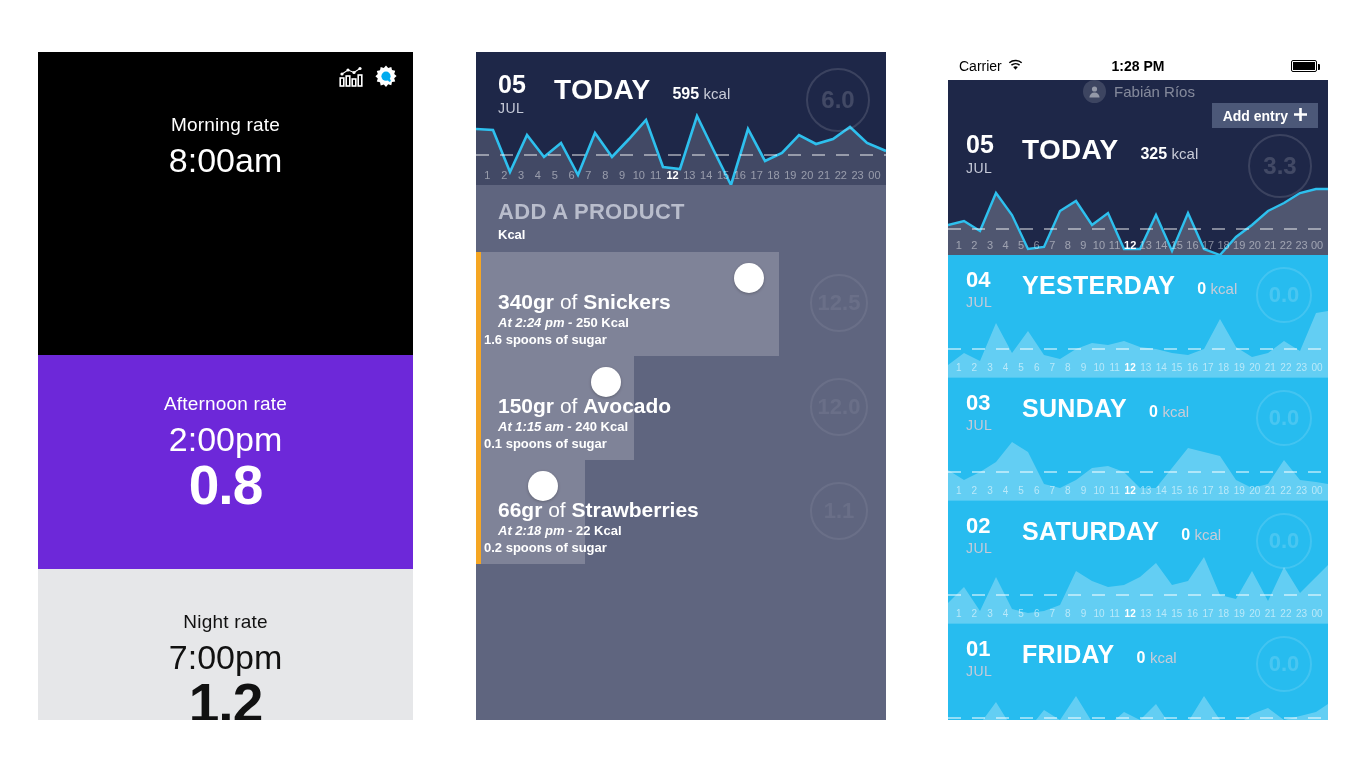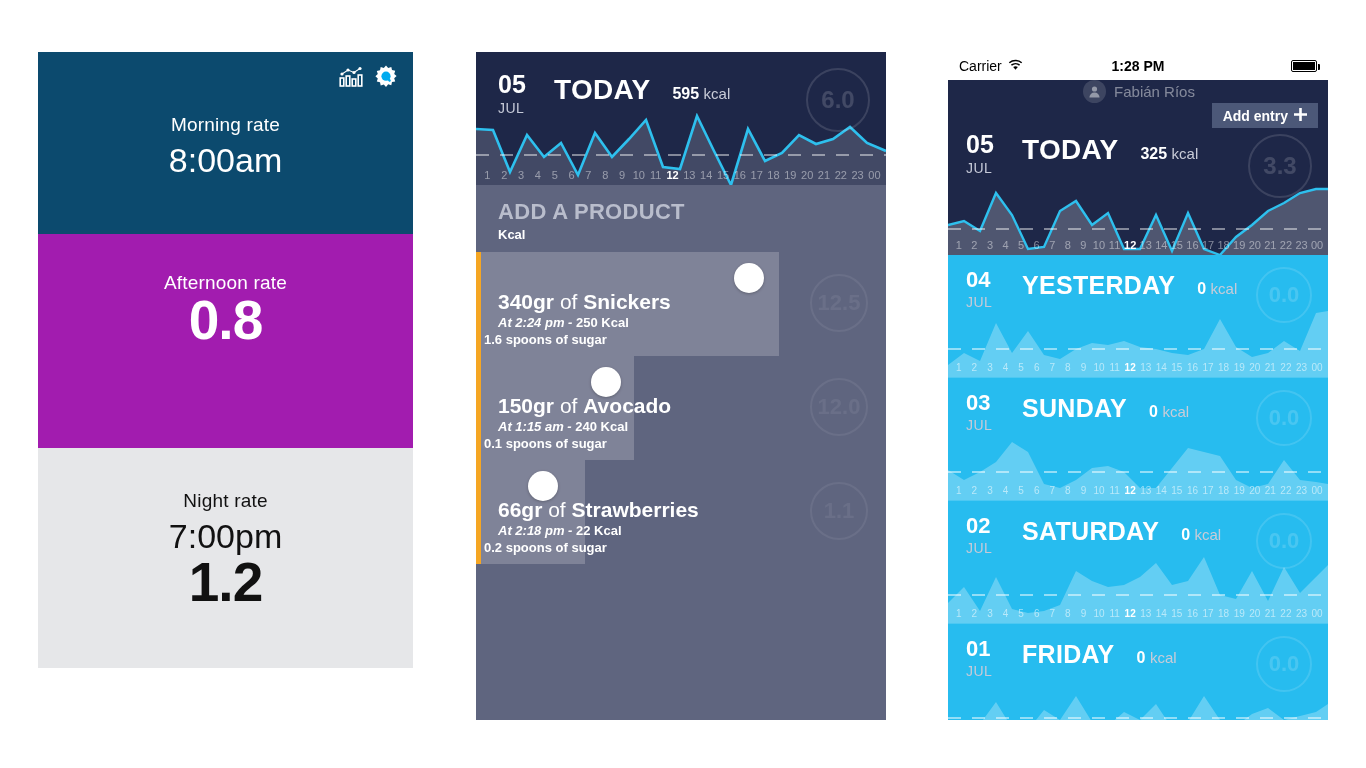--- a/index.html
+++ b/index.html
@@ -7,22 +7,22 @@
     width: 1366px; height: 768px;
     background: #ffffff;
     font-family: "Liberation Sans", sans-serif;
     overflow: hidden;
   }
   .stage { position: relative; width: 1366px; height: 768px; background:#fff; }
 
   
   .panel1 { position:absolute; left:38px; top:52px; width:375px; height:668px; overflow:hidden; }
   .rate-card { position:relative; width:100%; text-align:center; color:#fff; }
-  .rate-card.morning   { height:182px; background:#0c4a6e; }
-  .rate-card.afternoon { height:214px; background:#a21caf; }
+  .rate-card.morning   { height:303px; background:#000000; }
+  .rate-card.afternoon { height:214px; background:#6d28d9; }
   .rate-card.night     { height:220px; background:#E6E7E9; color:#111; }
 
   .p1-icons { position:absolute; right:14px; top:12px; display:flex; gap:10px; align-items:center; }
   .p1-icons svg { display:block; }
 
   .rate-label { font-size:19px; font-weight:400; letter-spacing:.2px; padding-top:62px; }
   .rate-card.afternoon .rate-label { padding-top:38px; }
   .rate-card.night .rate-label { padding-top:42px; }
   .rate-time  { font-size:34px; font-weight:400; line-height:1.18; margin-top:4px; }
   .rate-value { font-size:55px; font-weight:bold; line-height:1.05; margin-top:-2px; letter-spacing:-1px; }
@@ -129,20 +129,21 @@
             <path d="M13 12.2 L16.6 16.6" stroke="#00ABEF" stroke-width="2.4" stroke-linecap="round"></path>
           </svg>
         </span>
       </div>
       <div class="rate-label">Morning rate</div>
       <div class="rate-time">8:00am</div>
     </div>
 
     <div class="rate-card afternoon">
       <div class="rate-label">Afternoon rate</div>
+      <div class="rate-time">2:00pm</div>
       <div class="rate-value">0.8</div>
     </div>
 
     <div class="rate-card night">
       <div class="rate-label">Night  rate</div>
       <div class="rate-time">7:00pm</div>
       <div class="rate-value">1.2</div>
     </div>
   </div>
 

